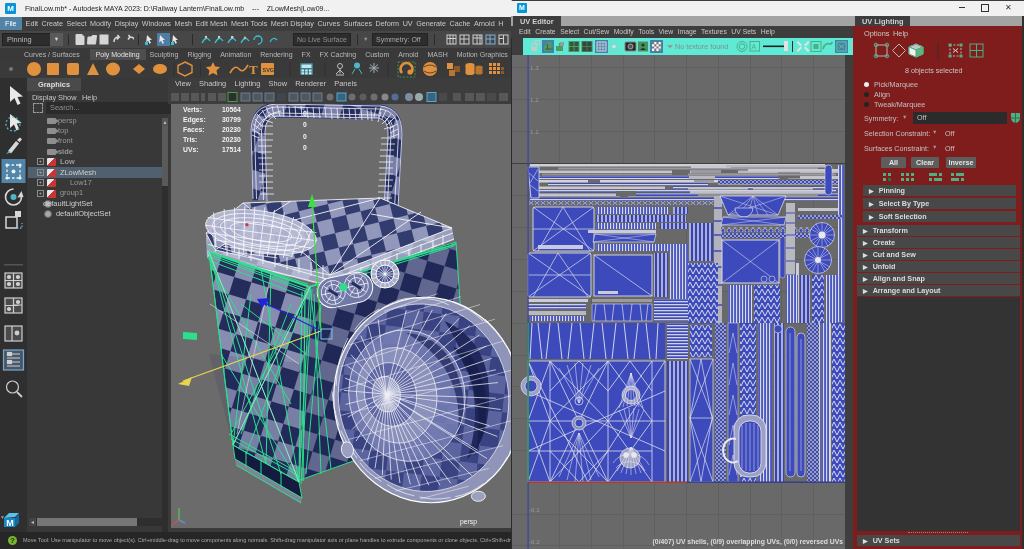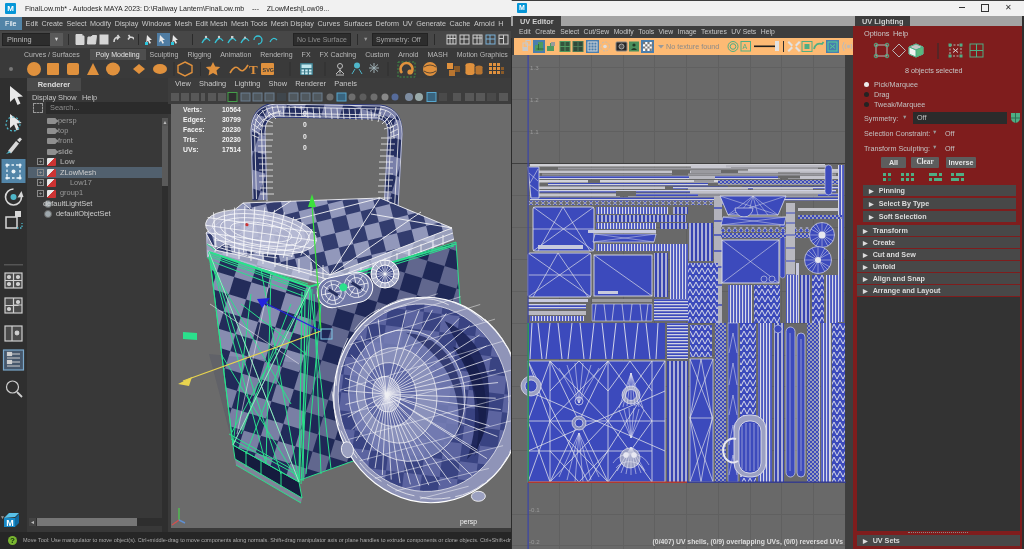--- a/index.html
+++ b/index.html
@@ -15,21 +15,21 @@
 #m-toolbox{left:0;top:78px;width:27px;height:454px;background:#2f2f2f;}
 #m-outliner{left:27px;top:78px;width:141px;height:454px;background:#383838;font-size:7.4px;color:#c6c6c6;}
 #m-vpbar{left:168px;top:78px;width:344px;height:26px;background:#3d3d3d;}
 #m-vp{left:171px;top:104px;width:341px;height:424px;background:#6b6b6b;overflow:hidden;}
 #m-help{left:0;top:532px;width:512px;height:17px;background:#262626;color:#ababab;font-size:5.5px;}
 #uvwin{left:511px;top:0;width:513px;height:549px;background:#3d3d3d;}
 #uv-title{left:0;top:1px;width:513px;height:15px;background:#f1f1f1;}
 #uv-tabs{left:0;top:16px;width:513px;height:10px;background:#a3a3a3;}
 #uv-menu{left:0;top:26px;width:342px;height:12px;background:#3d3d3d;color:#c9c9c9;font-size:6.8px;line-height:12px;}
 #uv-menu span{margin-right:4.5px;}
-#uv-toolbar{left:3px;top:38px;width:342px;height:17px;background:#fdba74;}
+#uv-toolbar{left:12px;top:38px;width:342px;height:17px;background:#5eead4;}
 #uv-canvas{left:1px;top:55px;width:341px;height:494px;background:#696969;overflow:hidden;}
 #uv-panel{left:342px;top:26px;width:171px;height:523px;background:#7f1d1d;overflow:hidden;}
 .uvtab{position:absolute;top:0;height:10px;background:#3d3d3d;color:#cfcfcf;font-size:7.4px;line-height:11px;padding:0 7px;font-weight:bold;}
 .hdr{position:absolute;height:11px;background:#484848;color:#dcdcdc;font-size:7.2px;line-height:11px;font-weight:bold;}
 .hdr .ar{display:inline-block;margin:0 5px 0 6px;font-size:6px;}
 .btn{position:absolute;height:11px;background:#5d5d5d;color:#e5e5e5;font-size:7.2px;line-height:11px;text-align:center;border-radius:1px;font-weight:bold;}
 .lbl{position:absolute;color:#c2c2c2;font-size:7.2px;white-space:nowrap;}
 .radio{position:absolute;width:5px;height:5px;border-radius:50%;background:#232323;}
 .radio.on{background:#ececec;}
 .otx{position:absolute;white-space:nowrap;color:#9a9a9a;}
@@ -240,21 +240,21 @@
           <path d="M1 8 l5-5 h10 l-4 4 z" fill="#59c1e8"></path>
           <path d="M1 8 h11 v9 h-11 z" fill="#1789c7"></path>
           <path d="M12 8 l4-4 v9 l-4 4 z" fill="#0f6aa0"></path>
           <text x="3.2" y="15.5" font-size="9" font-weight="bold" fill="#fff" font-family="Liberation Sans">M</text>
         </g>
 </svg>
 <span class="abs" style="left:0;top:436px;color:#9a9a9a;font-size:5px;">▼</span>
 </div>
 
 <div id="m-outliner" class="abs">
-<span class="abs" style="left:0;top:0;width:54px;height:13px;background:#4a4a4a;color:#dedede;font-size:7.4px;line-height:14px;font-weight:bold;text-align:center;">Renderer</span>
+<span class="abs" style="left:0;top:0;width:54px;height:13px;background:#4a4a4a;color:#dedede;font-size:7.4px;line-height:14px;font-weight:bold;text-align:center;">Graphics</span>
 <span class="abs" style="left:5px;top:15px;">Display</span>
       <span class="abs" style="left:31px;top:15px;">Show</span>
       <span class="abs" style="left:55px;top:15px;">Help</span>
 <span class="abs" style="left:6px;top:25px;width:10px;height:10px;border:1px dashed #9a9a9a;box-sizing:border-box;"></span>
 <span class="abs" style="left:19px;top:24px;width:138px;height:12px;background:#2b2b2b;color:#8f8f8f;font-size:7.4px;line-height:12px;"><span style="margin-left:4px;">Search...</span><span class="abs" style="right:5px;top:0;color:#bbb;font-size:6px;">▼</span></span>
 <span class="oicam" style="left:20px;top:40px;"></span>
       <span class="otx" style="left:31px;top:38px;">persp</span>
 <span class="oicam" style="left:20px;top:50px;"></span>
       <span class="otx" style="left:31px;top:48px;">top</span>
 <span class="oicam" style="left:20px;top:60px;"></span>
@@ -858,38 +858,38 @@
               <rect x="106.5" y="14.5" width="3" height="3"></rect>
             </g>
   <rect x="117" y="4" width="13" height="13"></rect>
             <path d="M117 10.5 h13 M123.5 4 v13"></path>
   </g>
         </svg>
   <span class="lbl" style="left:52px;top:40px;color:#c6c6c6;text-align:center;">8 objects selected</span>
   <span class="radio on" style="left:11px;top:56px;"></span>
         <span class="lbl" style="left:21px;top:54px;">Pick/Marquee</span>
   <span class="radio" style="left:11px;top:66px;"></span>
-        <span class="lbl" style="left:21px;top:64px;">Drag</span>
+        <span class="lbl" style="left:21px;top:64px;">Align</span>
   <span class="radio" style="left:11px;top:76px;"></span>
         <span class="lbl" style="left:21px;top:74px;">Tweak/Marquee</span>
   <span class="lbl" style="left:11px;top:88px;">Symmetry:</span>
         <span class="lbl" style="left:49px;top:88px;color:#999;font-size:5.5px;">▼</span>
   <span class="abs" style="left:60px;top:86px;width:94px;height:12px;background:#2b2b2b;color:#c2c2c2;font-size:7.2px;line-height:12px;"><span style="margin-left:4px;">Off</span></span>
   <svg class="abs" style="left:156px;top:85px;" width="13" height="13" viewBox="0 0 13 13">
           <path d="M2 2 h9 v5 q0 4-4.5 5 q-4.5-1-4.5-5 z" fill="#4fae84"></path>
           <path d="M6.5 2 v10 M2 7 h9" stroke="#2e6e52" stroke-width="1"></path>
         </svg>
   <span class="lbl" style="left:11px;top:103px;">Selection Constraint:</span>
         <span class="lbl" style="left:79px;top:103px;color:#999;font-size:5.5px;">▼</span>
         <span class="lbl" style="left:92px;top:103px;">Off</span>
-  <span class="lbl" style="left:11px;top:118px;">Transform Sculpting:</span>
+  <span class="lbl" style="left:11px;top:118px;">Surfaces Constraint:</span>
         <span class="lbl" style="left:79px;top:118px;color:#999;font-size:5.5px;">▼</span>
         <span class="lbl" style="left:92px;top:118px;">Off</span>
   <span class="btn" style="left:28px;top:131px;width:25px;">All</span>
-  <span class="btn" style="left:58px;top:131px;width:28px;font-family:Liberation Serif, serif;">Clear</span>
+  <span class="btn" style="left:58px;top:131px;width:28px;">Clear</span>
   <span class="btn" style="left:93px;top:131px;width:30px;">Inverse</span>
   <svg class="abs" style="left:28px;top:146px;" width="100" height="12" viewBox="0 0 100 12">
   <g fill="#4fae84">
   <rect x="2" y="1" width="3" height="3"></rect>
             <rect x="7" y="1" width="3" height="3"></rect>
             <rect x="2" y="6" width="3" height="3"></rect>
             <rect x="7" y="6" width="3" height="3" fill="#2c6e50"></rect>
   <rect x="20" y="1" width="3" height="3"></rect>
             <rect x="25" y="1" width="3" height="3"></rect>
             <rect x="30" y="1" width="3" height="3"></rect>

